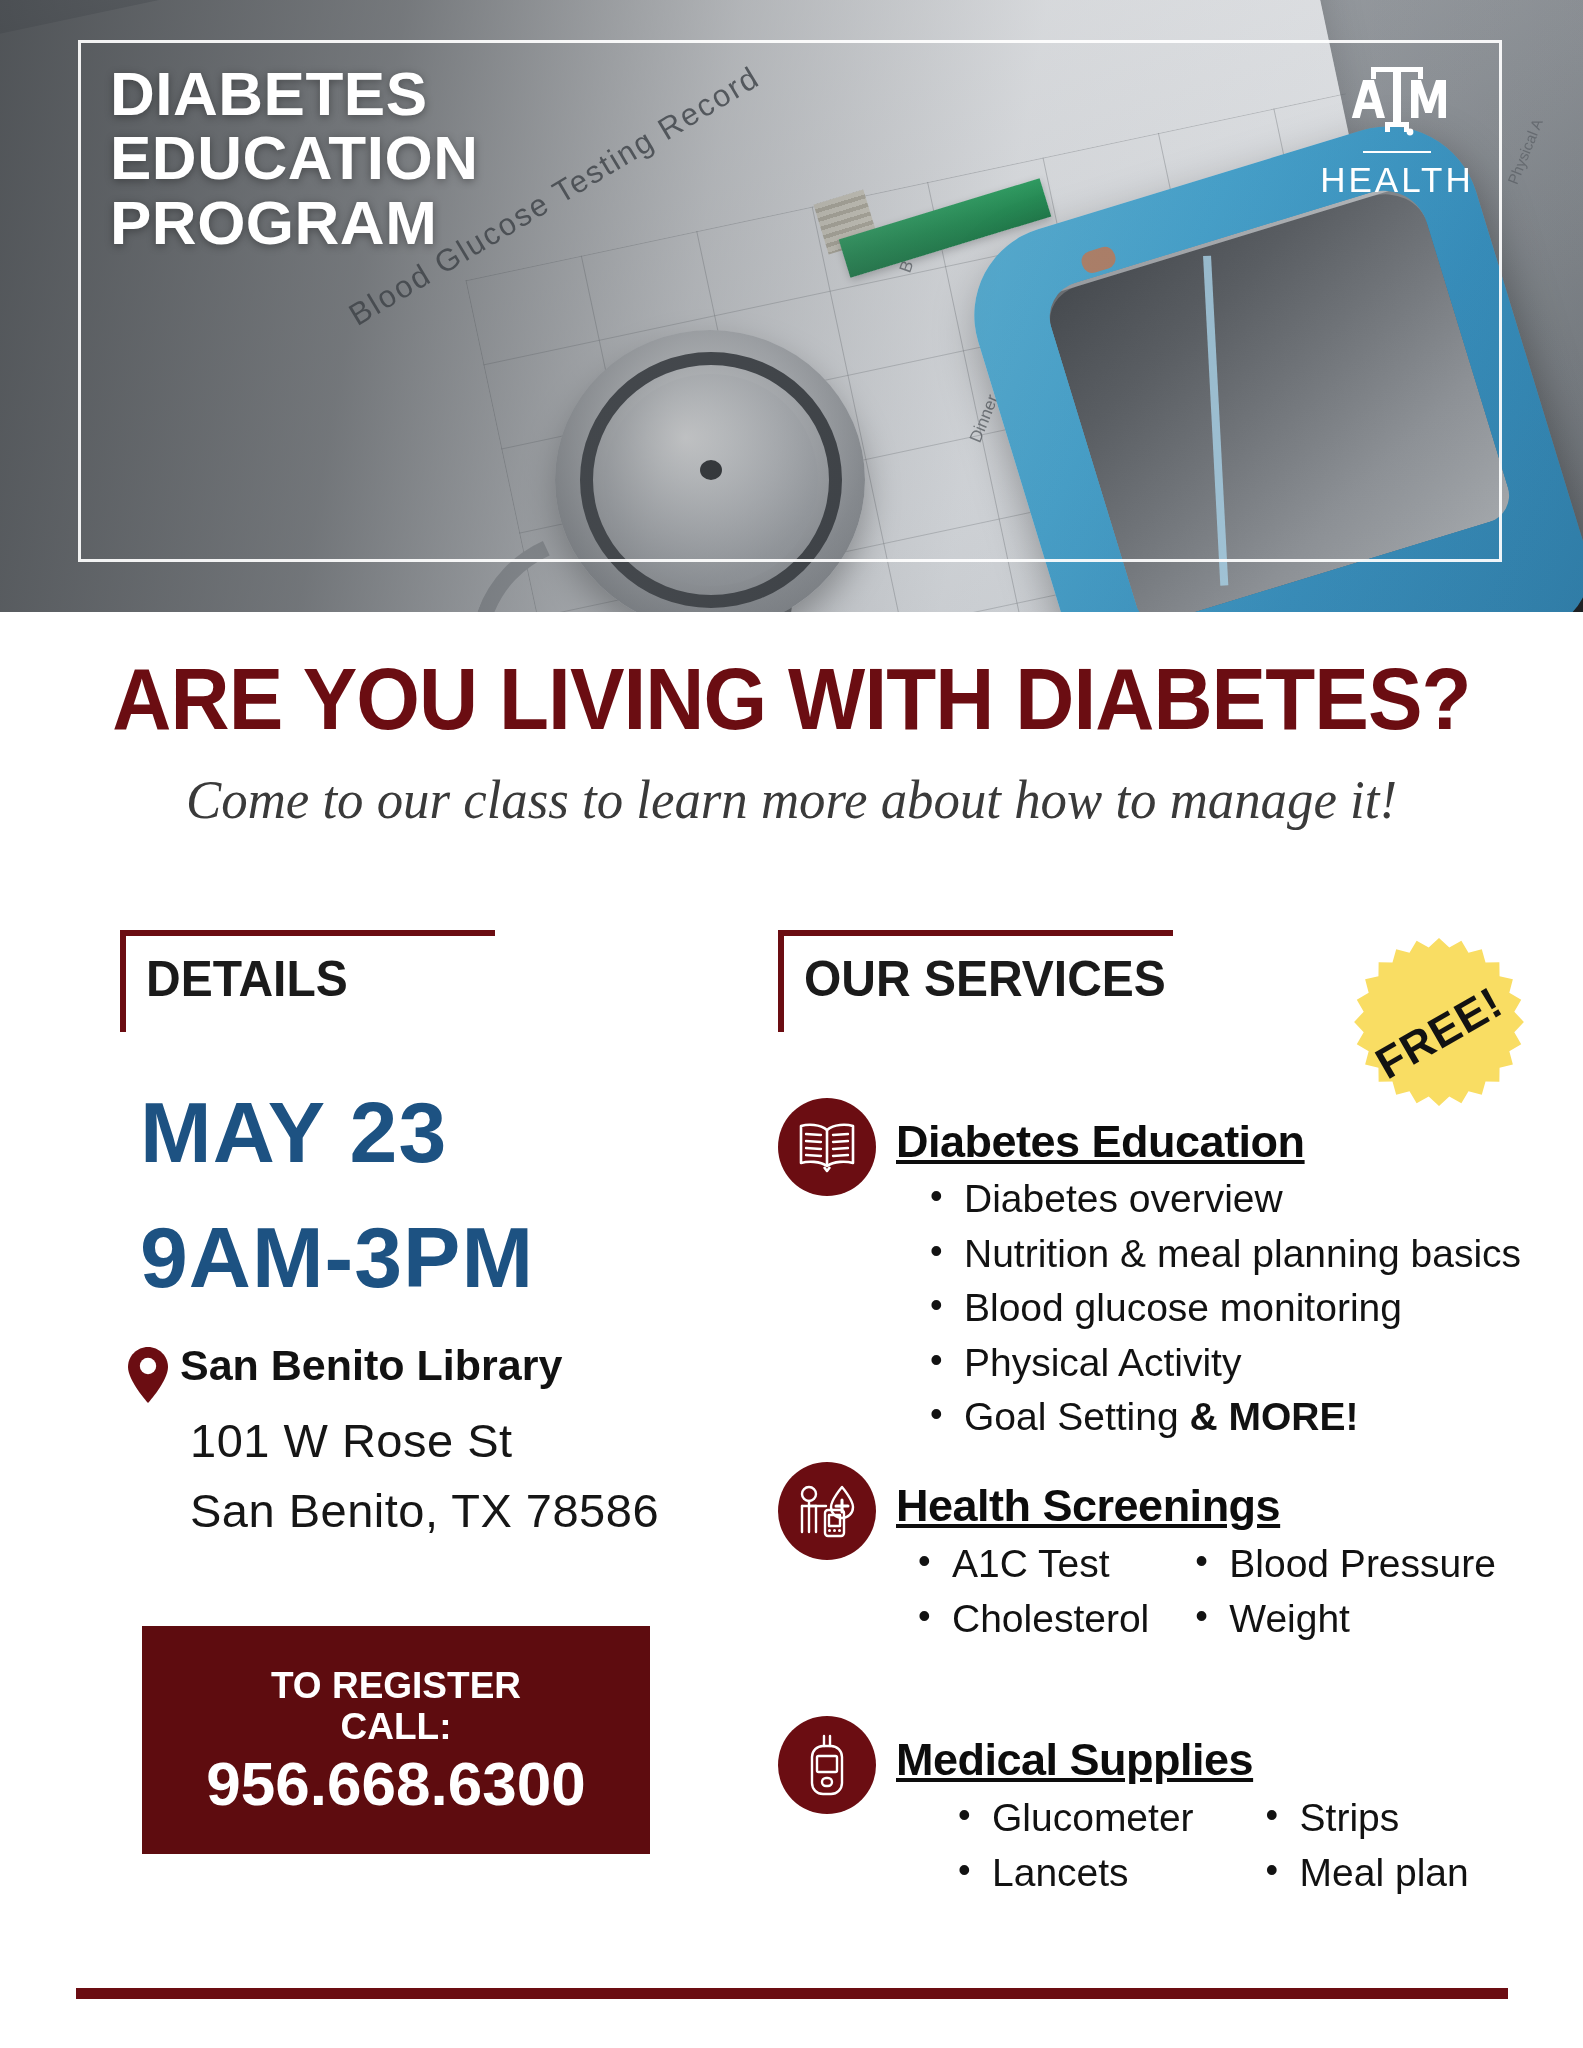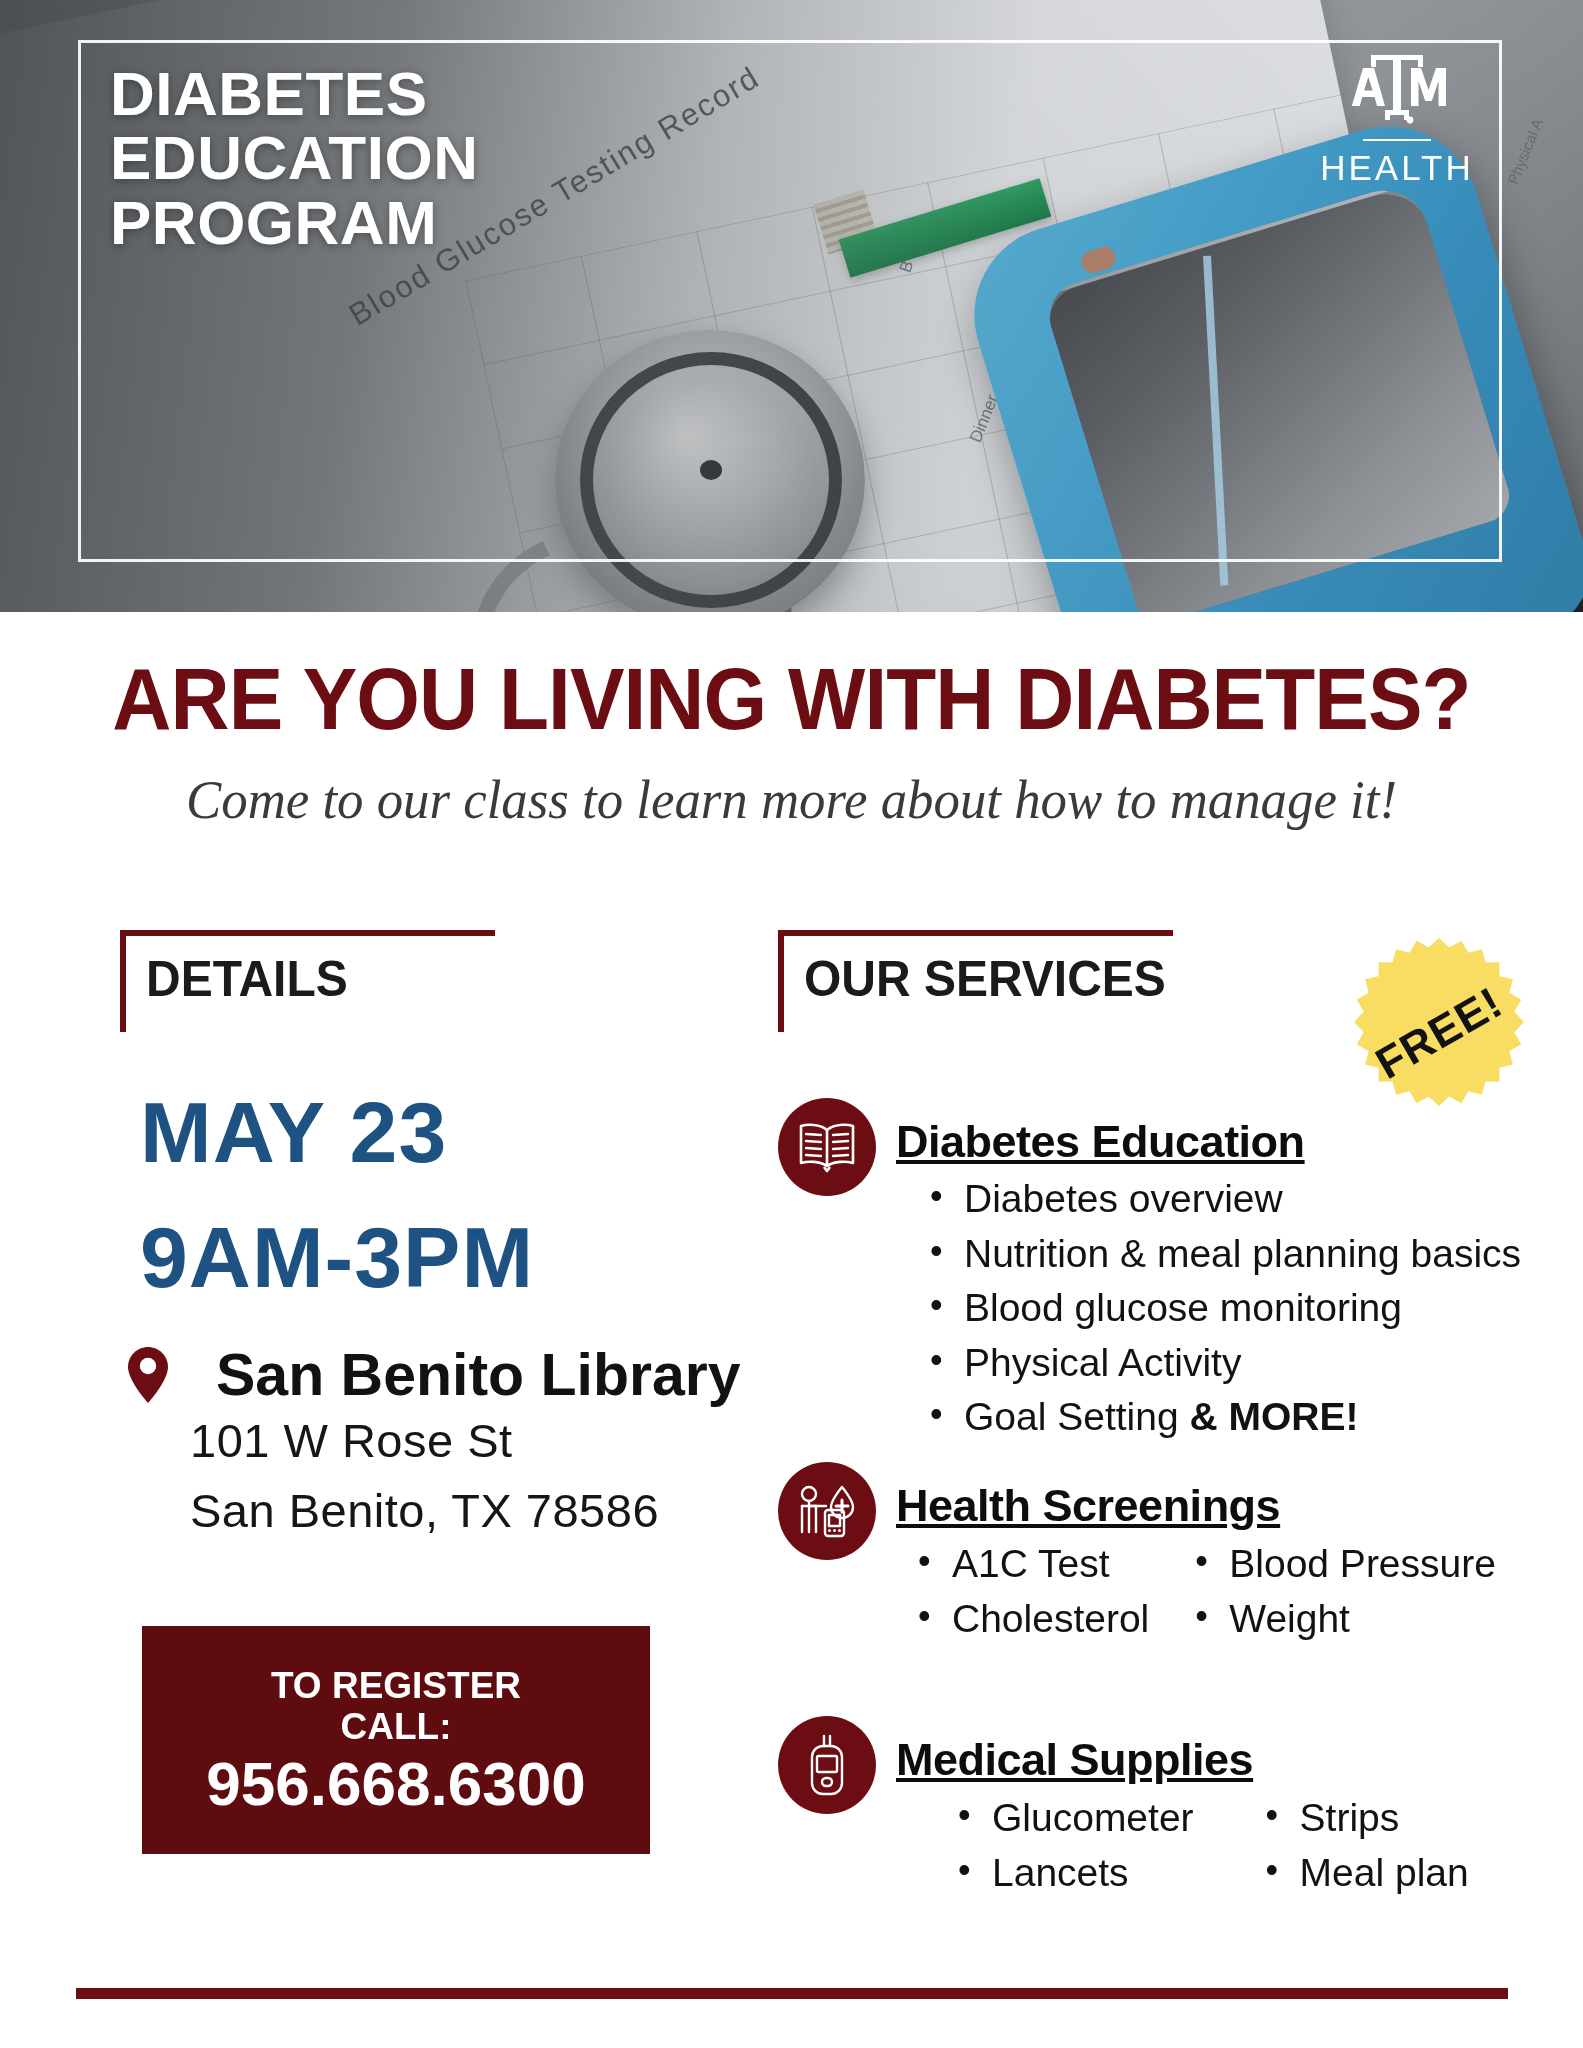--- a/index.html
+++ b/index.html
@@ -207,21 +207,21 @@
     font-family: "Liberation Sans", sans-serif;
     font-weight: bold;
     font-size: 62px;
     line-height: 1.04;
     letter-spacing: 0.5px;
     text-shadow: 0 2px 8px rgba(0,0,0,0.35);
   }
 
   .logo-block {
     position: absolute;
-    right: 96px; top: 52px;
+    right: 96px; top: 64px;
     width: 180px;
     text-align: center;
     color: #ffffff;
   }
   .logo-atm { display: block; margin: 0 auto; }
   .logo-rule {
     width: 68px; height: 2px;
     background: #ffffff;
     margin: 9px auto 7px auto;
   }
@@ -296,24 +296,23 @@
 
   .venue-row {
     position: absolute;
     left: 128px; top: 1341px;
     display: flex; align-items: flex-start; gap: 12px;
   }
   .pin-icon { margin-top: 6px; }
   .venue-name {
     font-family: "Liberation Sans", sans-serif;
     font-weight: bold;
-    font-size: 59px;
+    font-size: 43px;
     color: #121212;
     letter-spacing: 0px;
-    margin-left: 36px;
   }
   .addr-line {
     position: absolute;
     left: 190px;
     font-family: "Liberation Sans", sans-serif;
     font-weight: 400;
     font-size: 47px;
     color: #161616;
     letter-spacing: 0.5px;
   }

